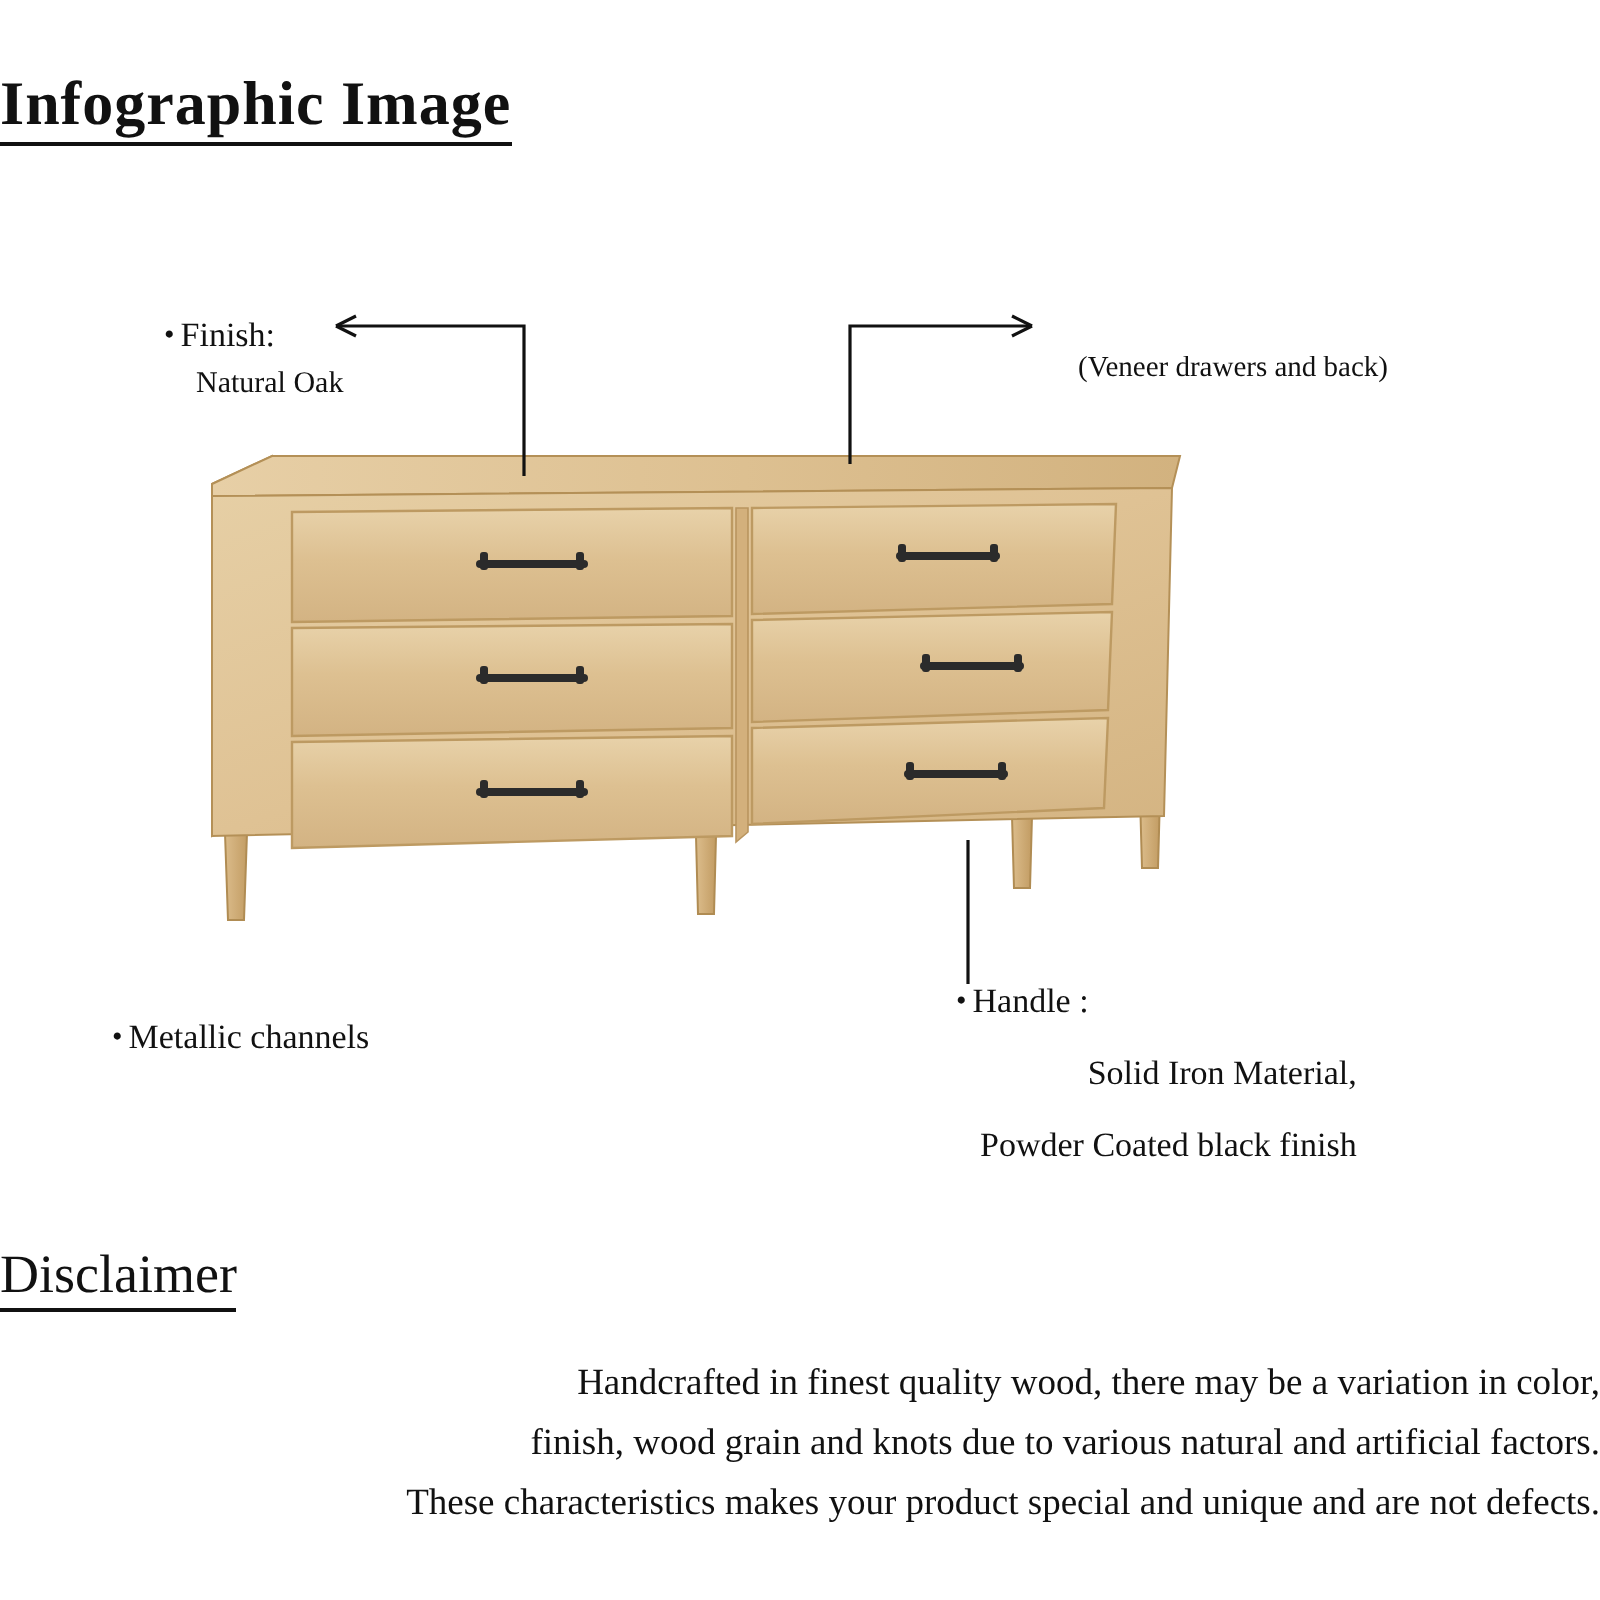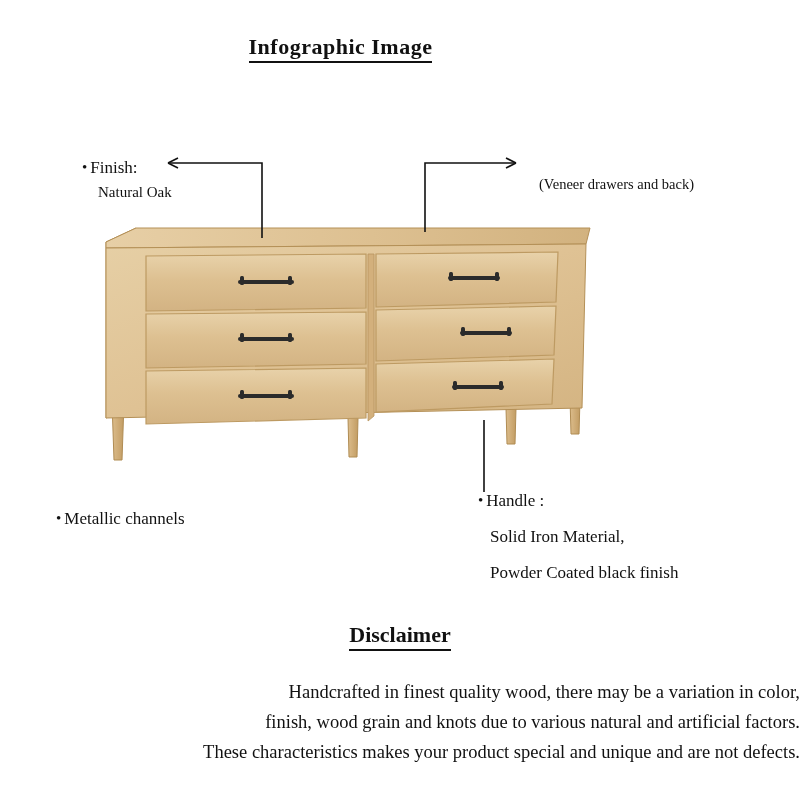--- a/index.html
+++ b/index.html
@@ -19,22 +19,22 @@
     width: 800px;
     height: 800px;
   }
 
   
   .page-title {
     position: absolute;
     top: 34px;
     left: 0;
     width: 681px;
-    text-align: center;
-    font-size: 22px;
+    text-align: left;
+    font-size: 31px;
     font-weight: bold;
     letter-spacing: 0.5px;
   }
   .page-title span {
     border-bottom: 2px solid #111;
     padding-bottom: 2px;
   }
 
   
   .callout {
@@ -47,20 +47,21 @@
   }
   .callout .dot {
     font-size: 15px;
     vertical-align: 1px;
     margin-right: 3px;
   }
   .callout .sub {
     display: block;
     font-size: 15px;
     white-space: nowrap;
+    text-align: right;
   }
   .callout .main-text {
     font-size: 17px;
   }
 
   #callout-finish {
     top: 157px;
     left: 82px;
   }
   #callout-finish .sub {
@@ -111,23 +112,22 @@
     width: 510px;
     height: 265px;
   }
 
   
   .disclaimer-title {
     position: absolute;
     top: 622px;
     left: 0;
     width: 800px;
-    text-align: center;
-    font-size: 22px;
-    font-weight: bold;
+    font-size: 27px;
+    font-weight: normal;
   }
   .disclaimer-title span {
     border-bottom: 2px solid #111;
     padding-bottom: 2px;
   }
   .disclaimer-body {
     position: absolute;
     top: 678px;
     left: 0;
     width: 800px;

